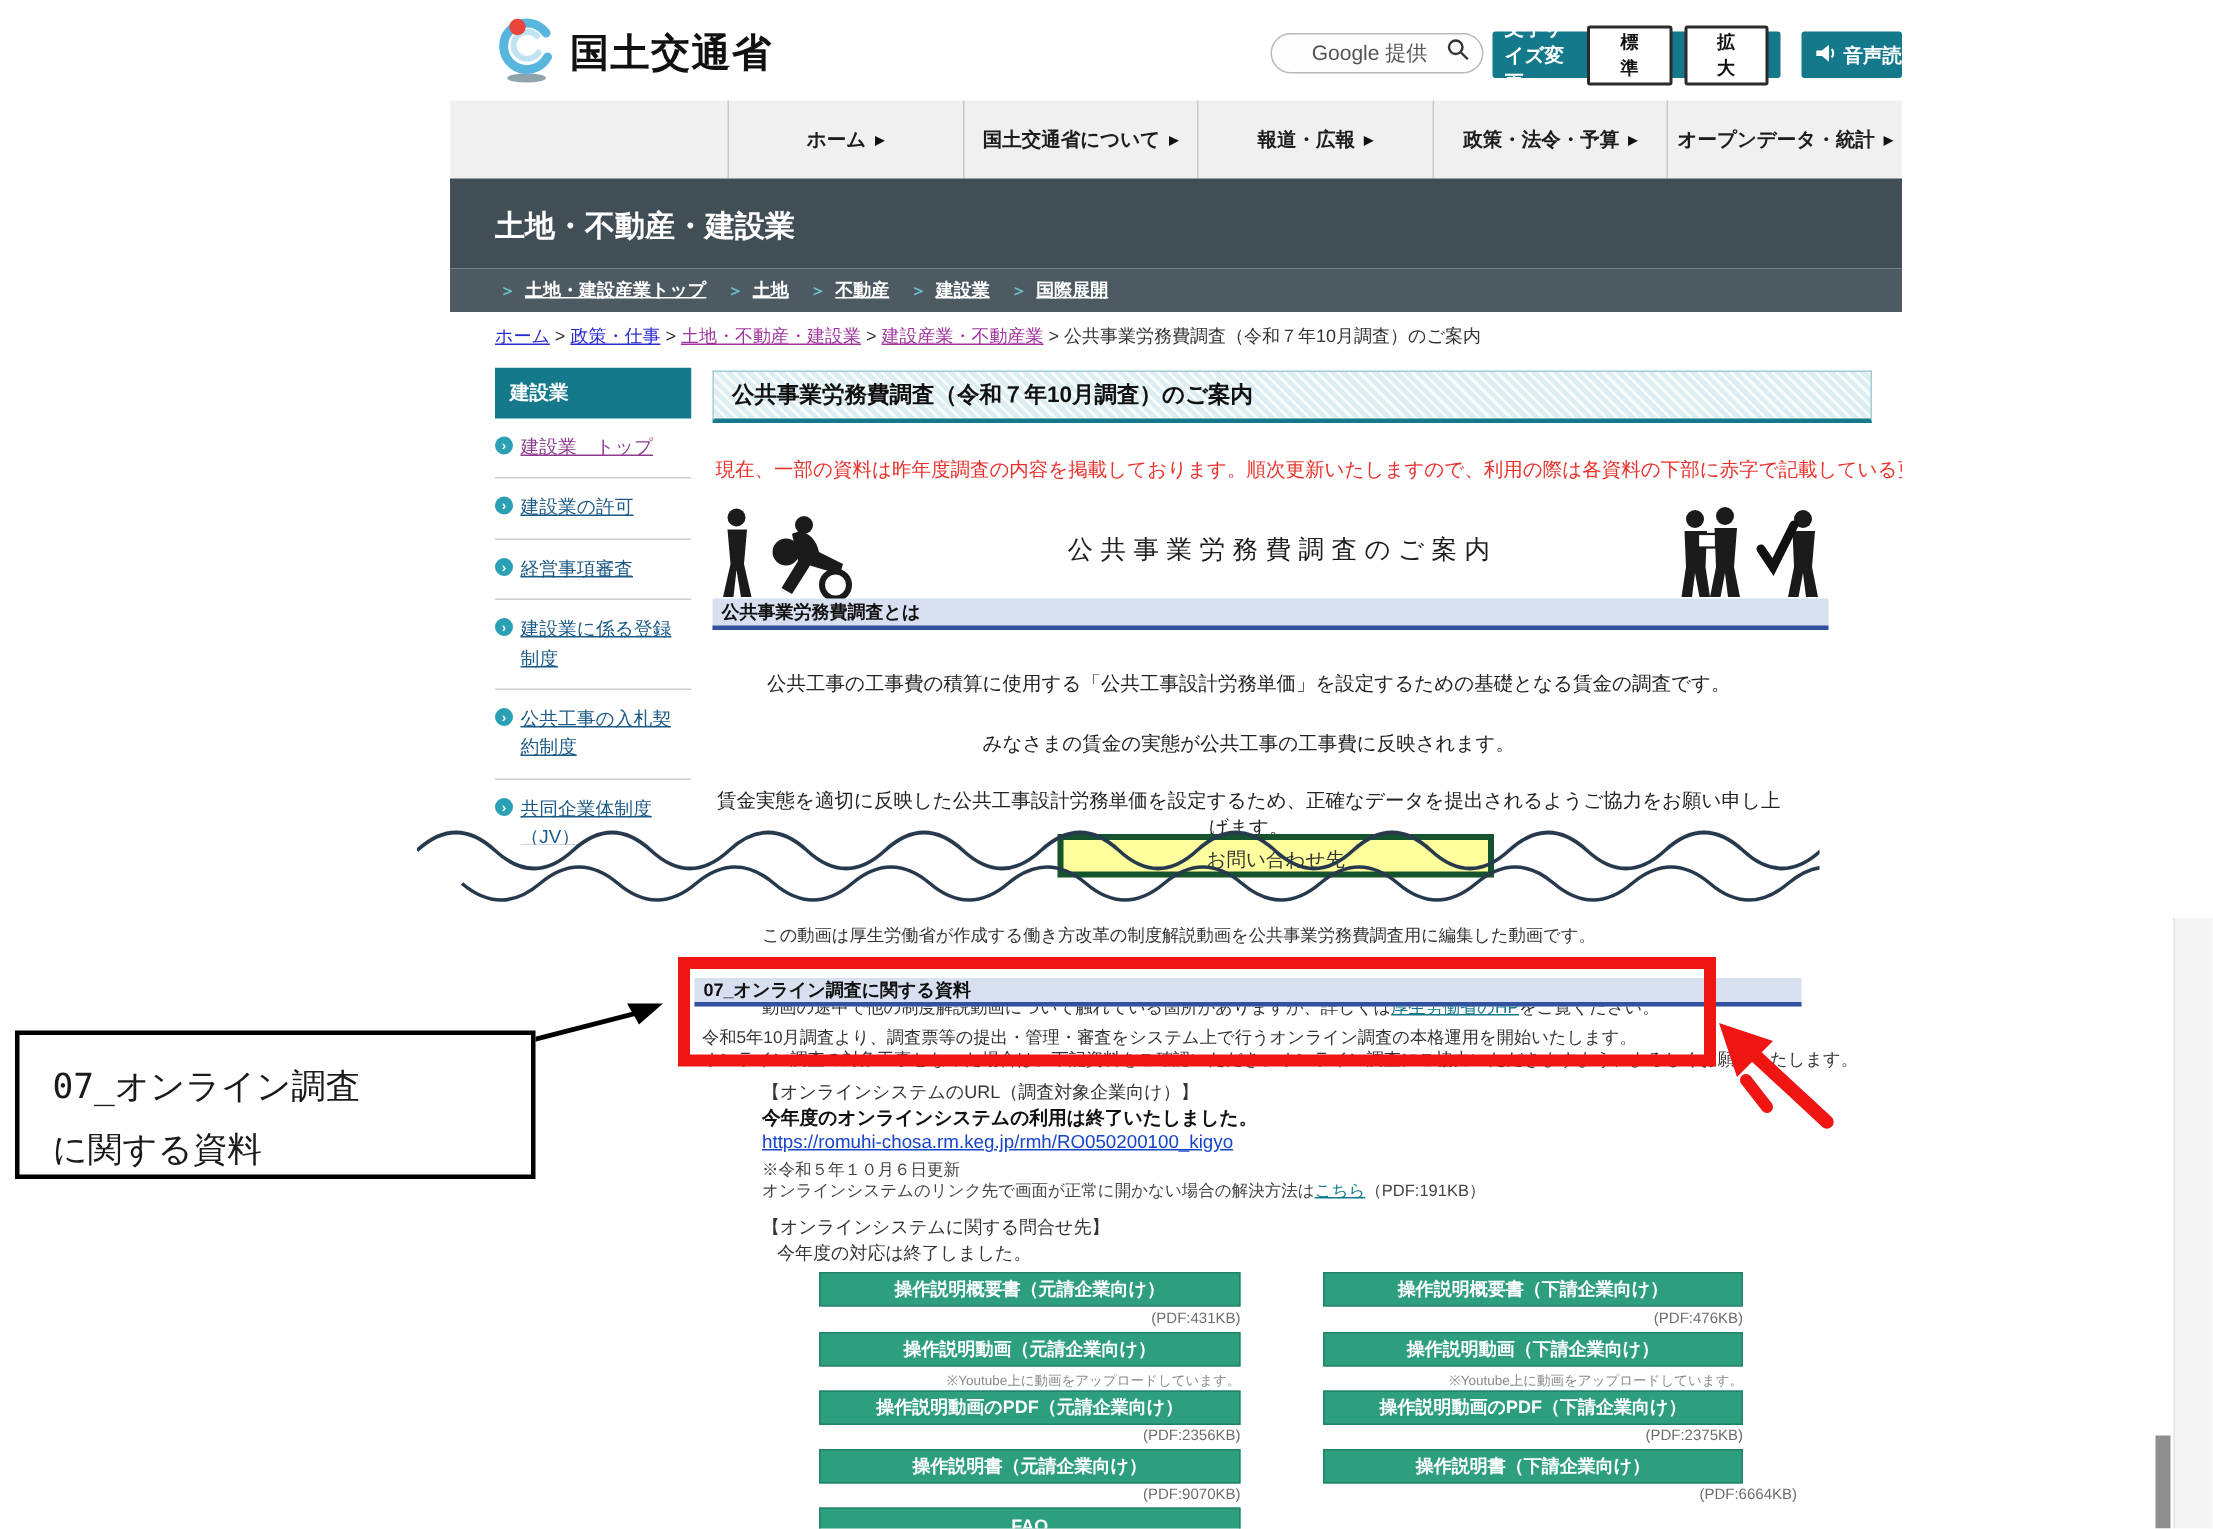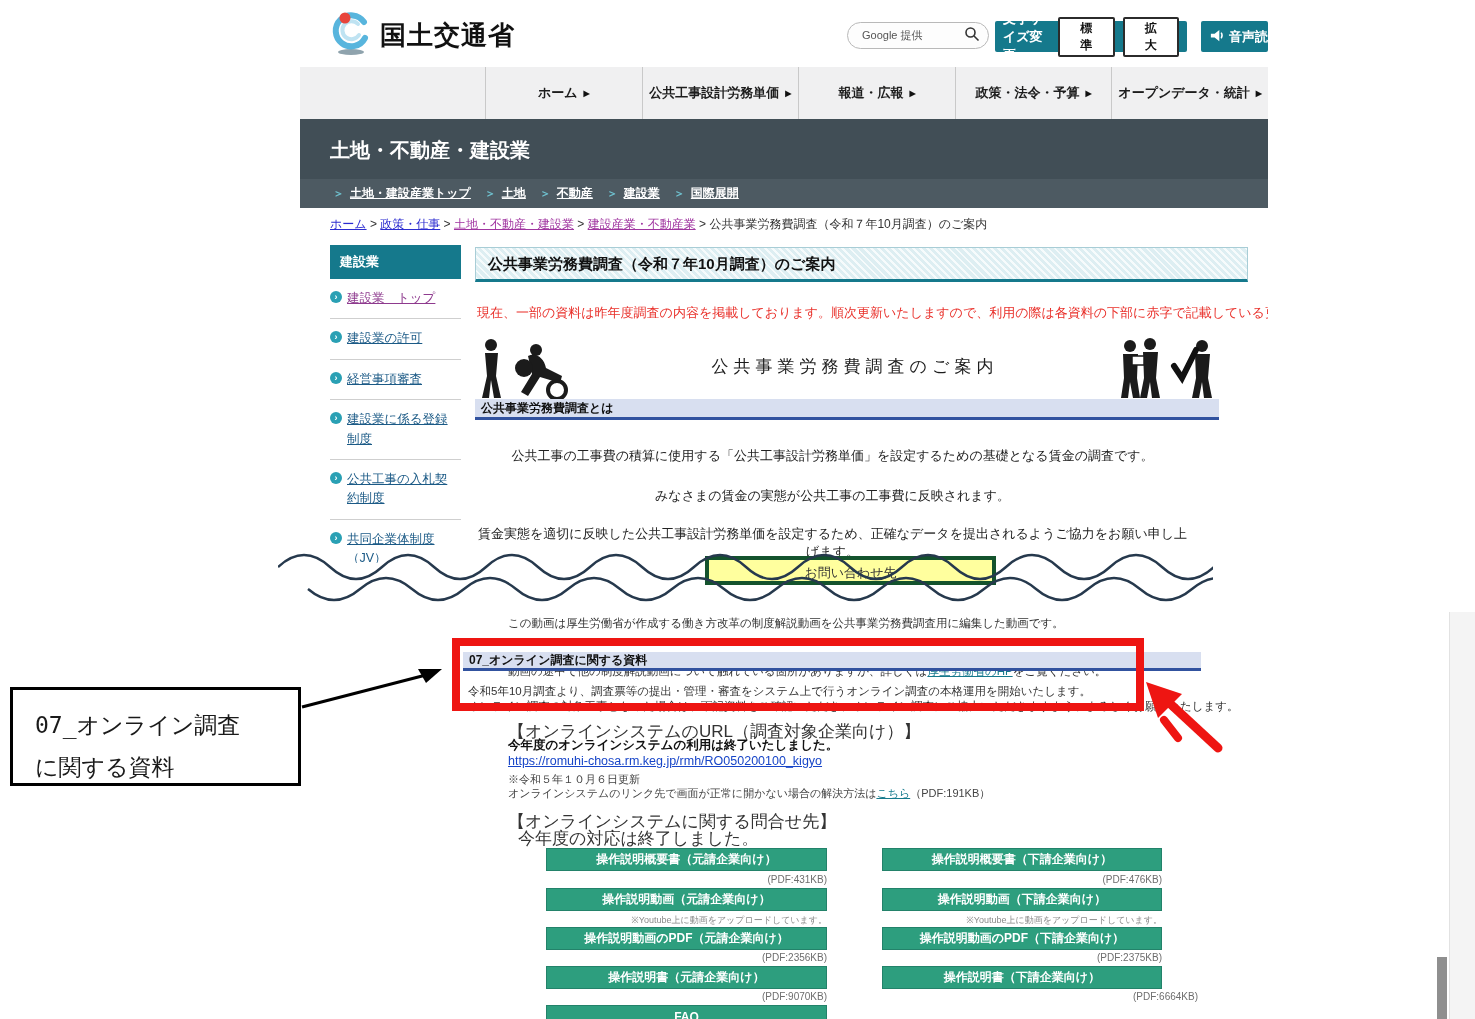--- a/index.html
+++ b/index.html
@@ -8,21 +8,21 @@
     position:relative; width:1475px; height:1019px; overflow:hidden;
     font-family:"Liberation Sans", sans-serif; color:#222;
   }
   .abs { position:absolute; }
   a { text-decoration:underline; cursor:pointer; }
 
   
   .logo-text { font-size:26px; font-weight:bold; color:#111; letter-spacing:1px; }
   .search-pill { width:142px; height:27px; border:1px solid #b9b9b9; border-radius:14px;
     background:#fdfdfd; display:flex; align-items:center; padding:0 8px 0 14px; }
-  .search-pill .glabel { font-size:11px; color:#555; flex:1; }
+  .search-pill .glabel { font-size:14px; color:#555; flex:1;text-align:center; }
   .teal-btn { background:#15798c; color:#fff; display:flex; align-items:center;
     font-size:13px; font-weight:bold; border-radius:2px; }
   .chip { background:#fff; color:#111; border:2px solid #2b2b2b; font-size:12px;
     font-weight:bold; padding:1px 20px; border-radius:2px; }
 
   
   .gnav { top:67px; left:300px; width:968px; height:52px; background:#f0f0f1;
     display:flex; }
   .gnav-item { flex:1; display:flex; align-items:center; justify-content:center;
     border-left:1px solid #c9c9c9; font-size:13px; font-weight:bold; color:#1d1d1d; gap:6px; cursor:pointer; }
@@ -66,25 +66,25 @@
   .para { left:475px; width:715px; text-align:center; font-size:13px; color:#222; }
   .contact-box { top:556px; left:705px; width:291px; height:29px; background:#ffff9e;
     border:4px solid #14532d; text-align:center; font-size:13px; color:#333; line-height:25px; }
 
   .smalltxt { font-size:11.5px; color:#333; white-space:nowrap; }
   .teal-link { color:#15798c; }
 
   .red-rect { top:638px; left:452px; width:692px; height:73px;
     border:8px solid #ee1512; background:transparent; z-index:6; pointer-events:none; }
 
-  .ann-box { top:687px; left:10px; width:291px; height:99px; border:3px solid #000;
+  .ann-box { top:687px; left:10px; width:347px; height:99px; border:3px solid #000;
     background:#fff; font-family:"DejaVu Sans Mono", monospace; font-size:23px;
     color:#1a1a1a; padding:14px 0 0 22px; line-height:42px; z-index:7; }
 
-  .url-blk { font-size:17px; color:#333; white-space:nowrap; }
+  .url-blk { font-size:12px; color:#333; white-space:nowrap; }
   .url-link { color:#1745c8; font-size:12.5px; }
   .tiny { font-size:11px; color:#444; white-space:nowrap; }
 
   .gbtn { height:23px; background:#2d9e7e; color:#fff; font-size:12px; font-weight:bold;
     display:flex; align-items:center; justify-content:center; cursor:pointer;
     border:1px solid #23826a; }
   .gnote { font-size:10px; color:#6d6d6d; text-align:right; }
   .gnote.yt { font-size:9px; color:#8a8a8a; }
 
   .gutter { top:612px; left:1449px; width:26px; height:407px; background:#f4f4f4;
@@ -131,21 +131,21 @@
   </span>
   <span>音声読</span>
 </div>
 
 <div class="abs gnav" style="padding-left:185px;">
   <div class="gnav-item">
     <span>ホーム</span>
       <span class="gnav-arrow">▶</span>
   </div>
   <div class="gnav-item">
-    <span>公共工事設計労務単価</span>
+    <span>国土交通省について</span>
       <span class="gnav-arrow">▶</span>
   </div>
   <div class="gnav-item">
     <span>報道・広報</span>
       <span class="gnav-arrow">▶</span>
   </div>
   <div class="gnav-item">
     <span>政策・法令・予算</span>
       <span class="gnav-arrow">▶</span>
   </div>

